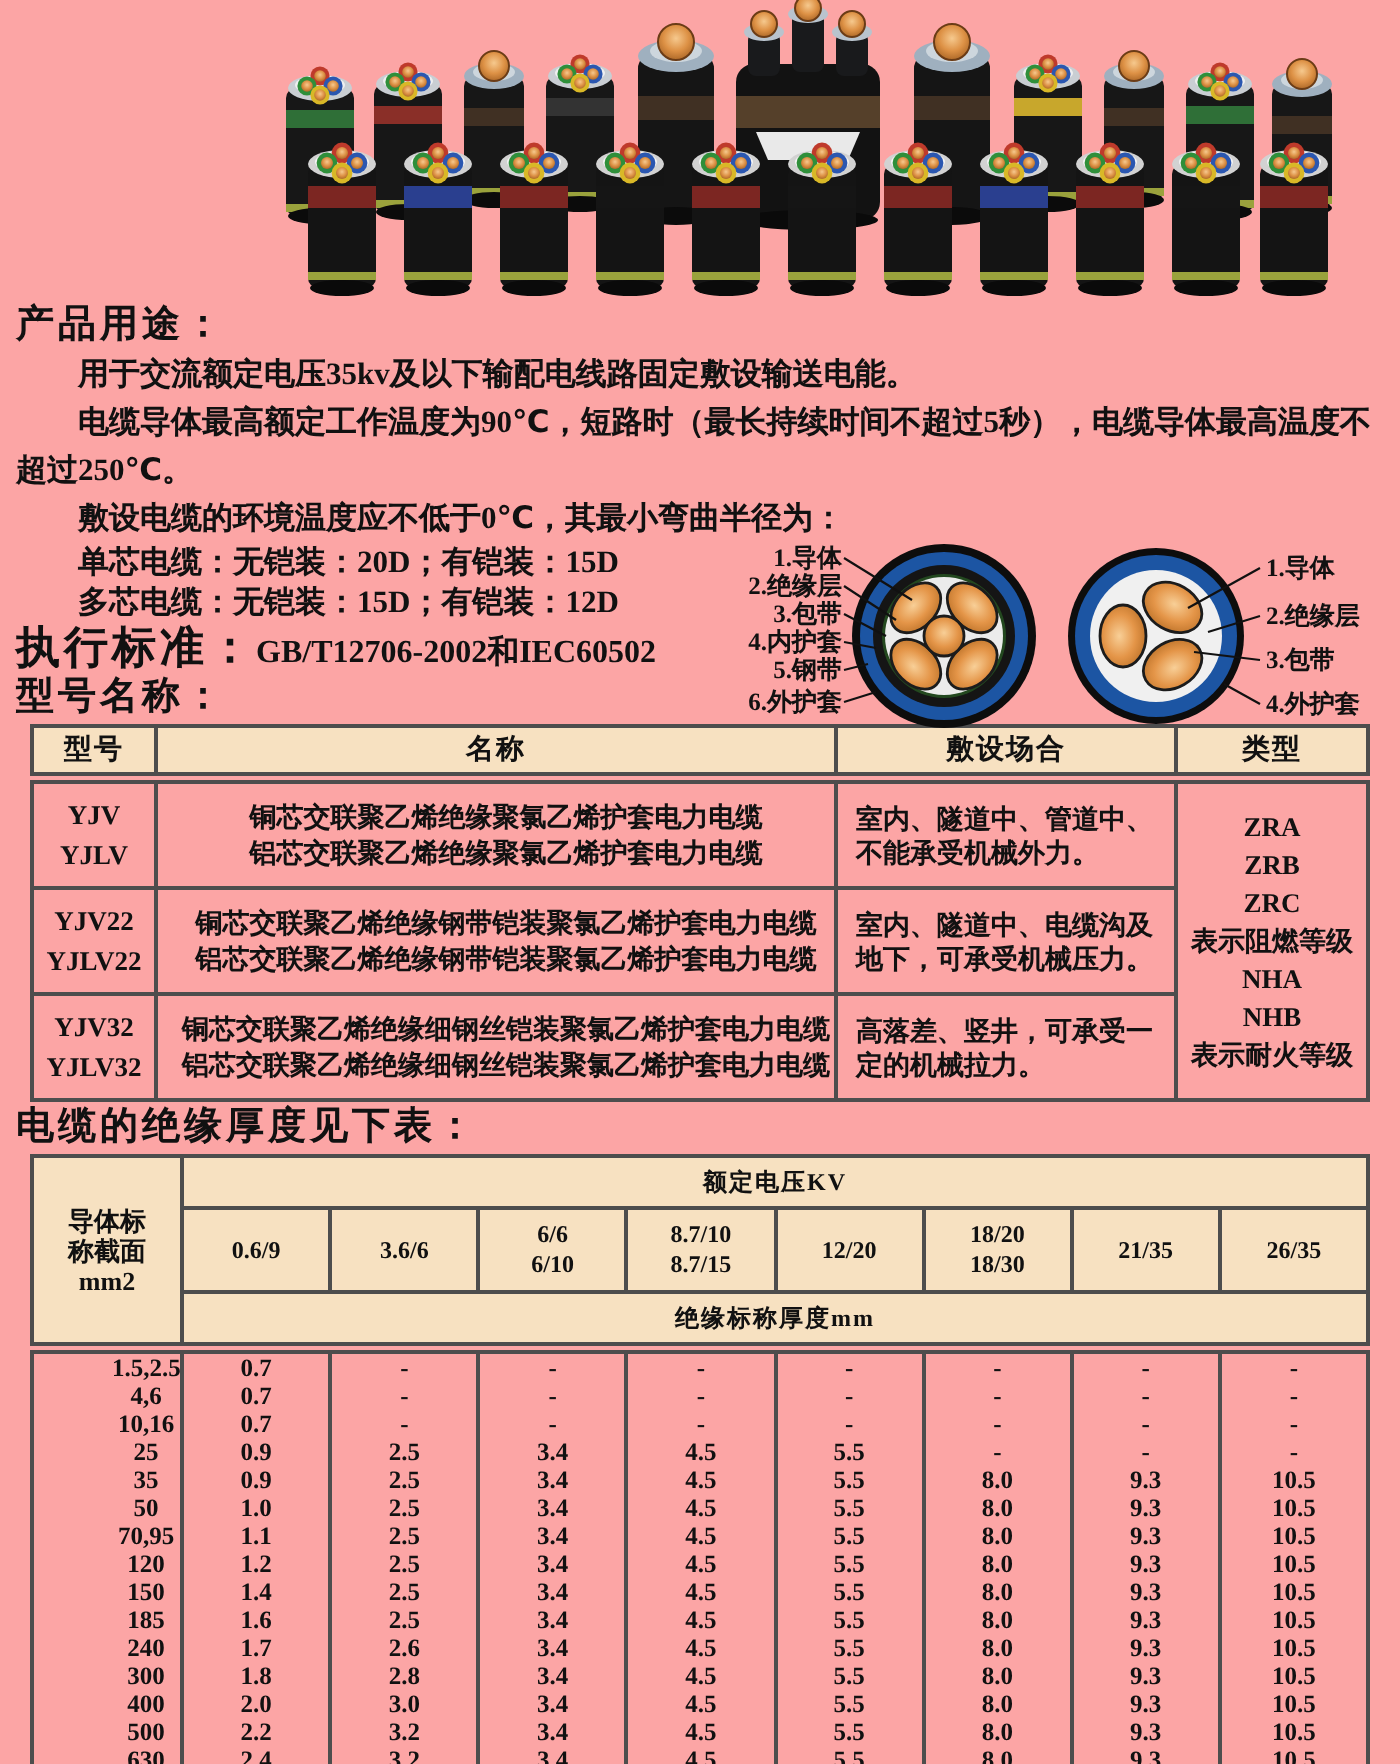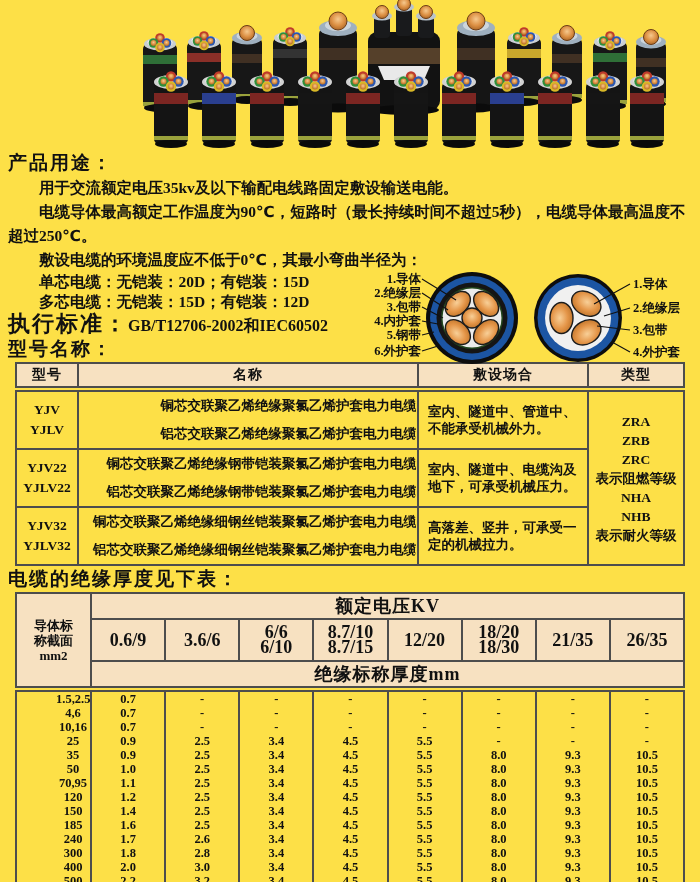--- a/index.html
+++ b/index.html
@@ -1,18 +1,18 @@
 <!DOCTYPE html>
 <html><head>
 <meta charset="utf-8">
 <style>
   html,body{margin:0;padding:0;background:#fff;}
   body{width:700px;height:882px;overflow:hidden;
        font-family:"Liberation Serif","DejaVu Sans",serif;color:#111;}
-  .page{position:relative;width:700px;height:882px;background:#fde047;}
+  .page{position:relative;width:700px;height:882px;background:#fca5a5;}
 
   
   .photo-wrap{height:148px;padding-left:140px;overflow:hidden;}
 
   
   h2.sec{font-size:19px;font-weight:bold;letter-spacing:2px;margin:0 0 0 8px;line-height:26px;}
   #usageTitle{padding-top:2px;}
   p.line{margin:0 8px;font-size:15.5px;font-weight:bold;line-height:24px;text-indent:2em;}
   p.short{line-height:19.5px;}
   .standard-line{margin:0 0 0 8px;height:25px;line-height:25px;white-space:nowrap;}
@@ -22,25 +22,25 @@
   
   .tbl{border-collapse:collapse;table-layout:fixed;width:670px;margin:0 0 0 15px;font-weight:bold;}
   .tbl th,.tbl td{border:2px solid #4d4d4d;text-align:center;padding:0;overflow:hidden;}
   .head-tbl th{background:#f7e1c1;}
   .body-tbl{margin-top:2px;}
   .pl{white-space:pre-line;}
 
   .t1h th{height:22px;font-size:14px;letter-spacing:1px;}
   .t1b td{font-size:13.5px;height:45px;}
   .t1b .mcell{line-height:20px;}
-  .t1b .ncell{text-align:right;padding-left:10px;line-height:28px;border-radius:15px;}
+  .t1b .ncell{text-align:center;padding-left:10px;line-height:18px;border-radius:15px;}
   .t1b .lcell{text-align:left;padding:0 9px;line-height:17px;}
   .t1b .tcell{line-height:19px;font-size:13.5px;padding:12px 2px;}
 
-  .t2h th{font-size:18px;line-height:15px;}
+  .t2h th{font-size:12px;line-height:15px;}
   .t2h .gh{height:24px;letter-spacing:1px;}
   .t2h .c1h{font-size:13px;line-height:15px;}
   .t2h .vh{height:40px;}
   .t2h .sh{height:24px;letter-spacing:1px;}
   .t2b{border:2px solid #4d4d4d;}
   .t2b td{border:none;border-left:2px solid #4d4d4d;font-size:12.5px;height:13px;line-height:14px;}
   .t2b td:first-child{border-left:none;padding-left:39px;}
 
   .thick-title{margin-top:12px;margin-bottom:8px;}
 

